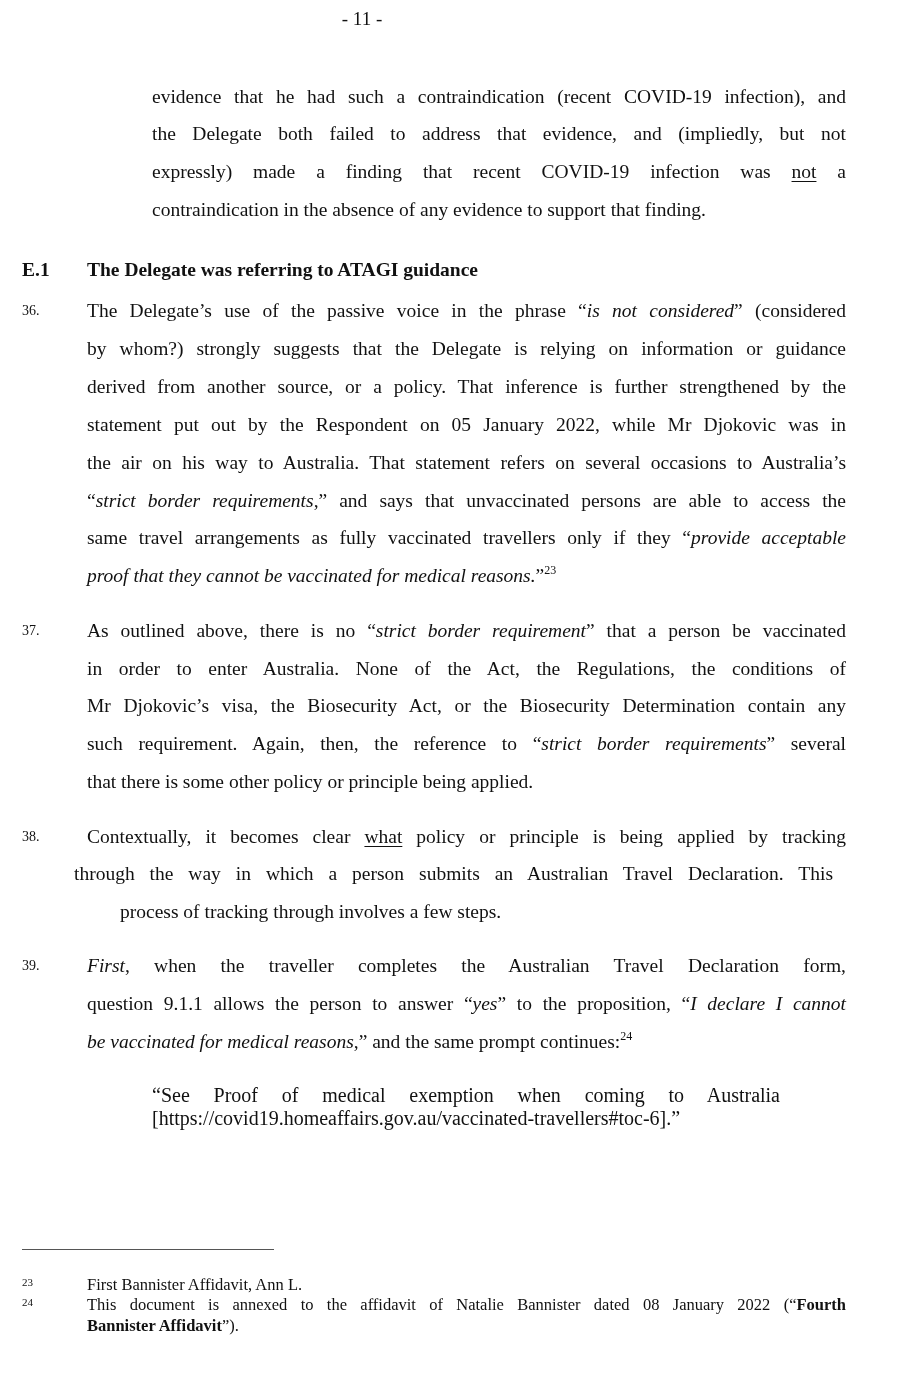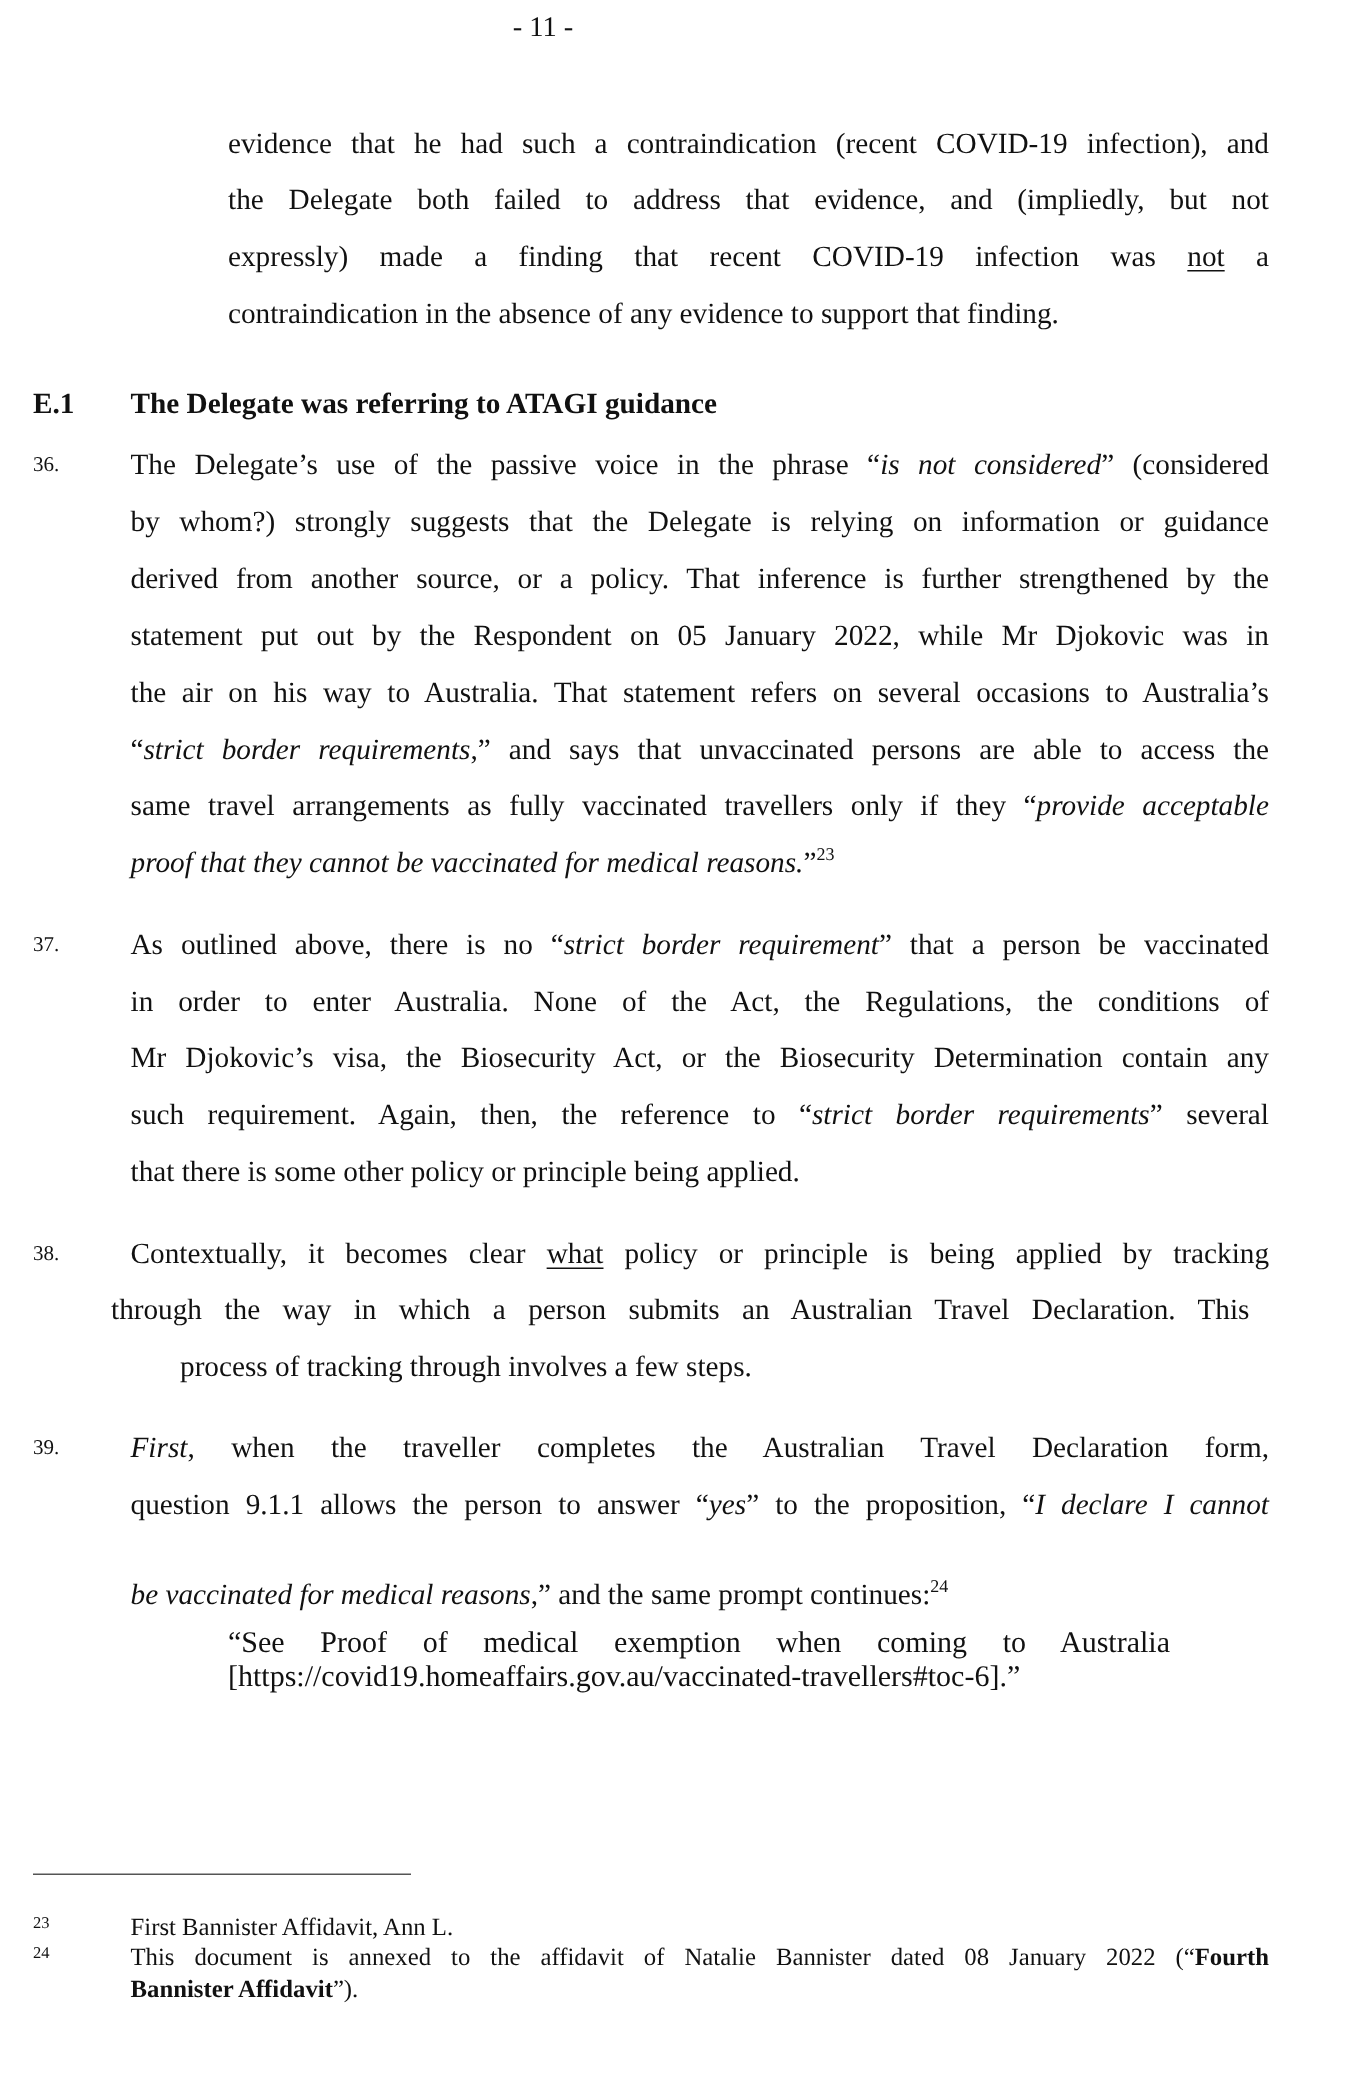--- a/index.html
+++ b/index.html
@@ -69,21 +69,21 @@
   <div class="num" style="top:825px;">38.</div>
   <div class="line just" style="left:87px;top:825px;width:759px;"><span>Contextually, it becomes clear </span><u>what</u><span> policy or principle is being applied by tracking</span></div>
   <div class="line just" style="left:74px;top:862px;width:759px;">through the way in which a person submits an Australian Travel Declaration.  This</div>
   <div class="line" style="left:87px;top:900px;margin-left:33px;">process of tracking through involves a few steps.</div>
 </div>
 
 <div>
   <div class="num" style="top:954px;">39.</div>
   <div class="line just" style="left:87px;top:954px;width:759px;"><i>First</i><span>, when the traveller completes the Australian Travel Declaration form,</span></div>
   <div class="line just" style="left:87px;top:992px;width:759px;"><span>question 9.1.1 allows the person to answer “</span><i>yes</i><span>” to the proposition, “</span><i>I declare I cannot</i></div>
-  <div class="line" style="left:87px;top:1052px;text-align:center;"><i>be vaccinated for medical reasons</i><span>,” and the same prompt continues:</span><sup>24</sup></div>
+  <div class="line" style="left:87px;top:1030px;text-align:center;"><i>be vaccinated for medical reasons</i><span>,” and the same prompt continues:</span><sup>24</sup></div>
 
   <div class="quote-line just" style="left:152px;top:1084px;width:628px;">“See Proof of medical exemption when coming to Australia</div>
   <div class="quote-line" style="left:152px;top:1107px;">[https://covid19.homeaffairs.gov.au/vaccinated-travellers#toc-6].”</div>
 </div>
 
 <div class="fn-rule"></div>
 <div>
   <div class="fn-num" style="top:1275px;">23</div>
   <div class="fn-line" style="top:1275px;">First Bannister Affidavit, Ann L.</div>
   <div class="fn-num" style="top:1295px;">24</div>

